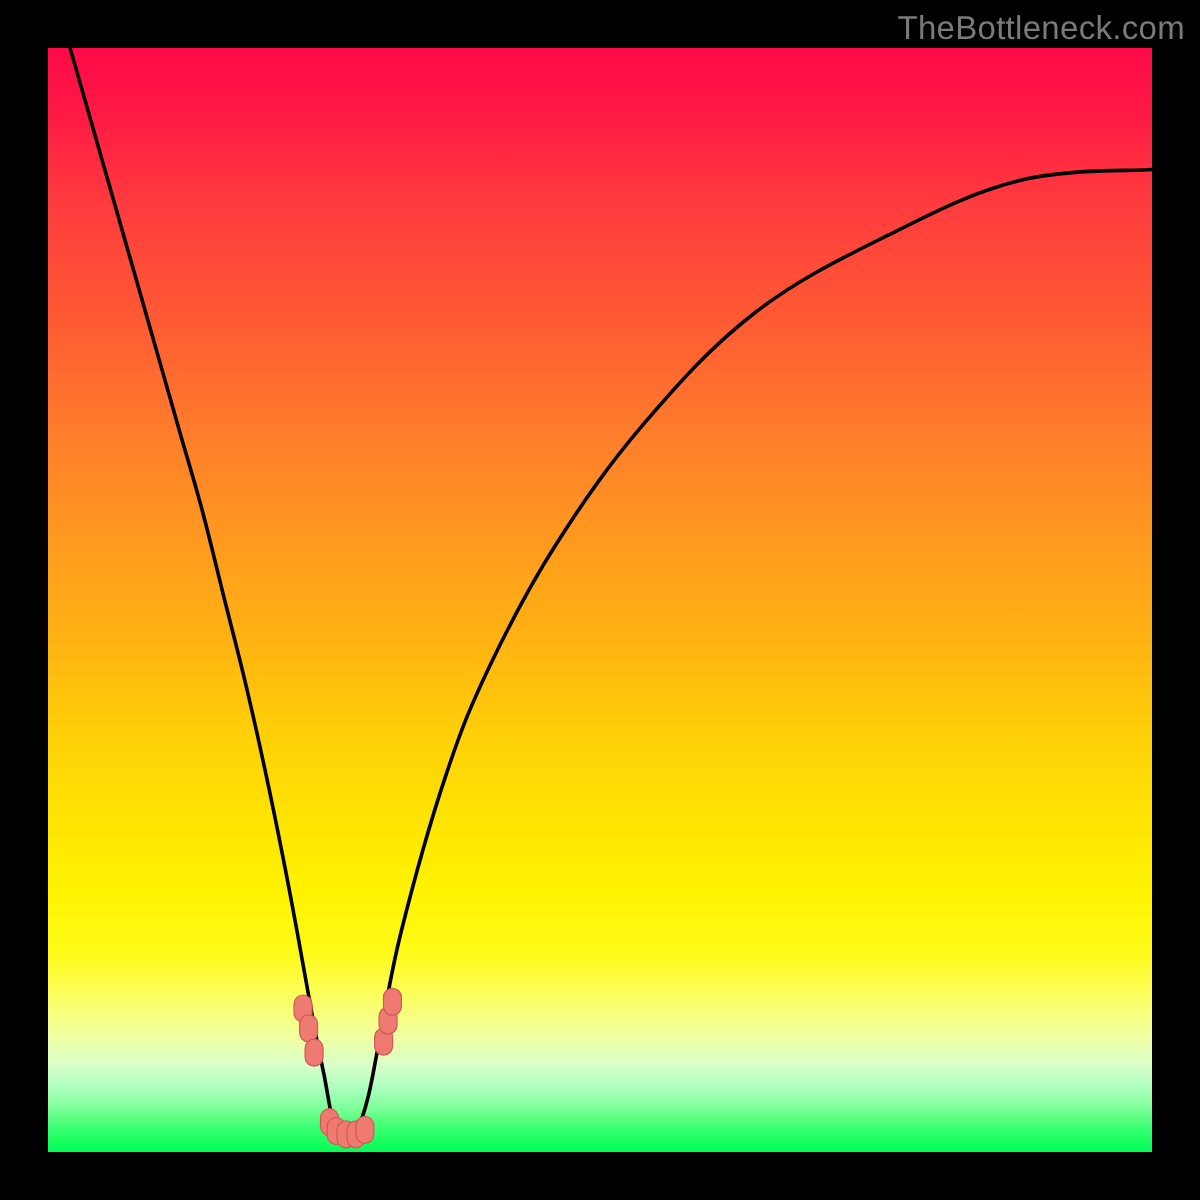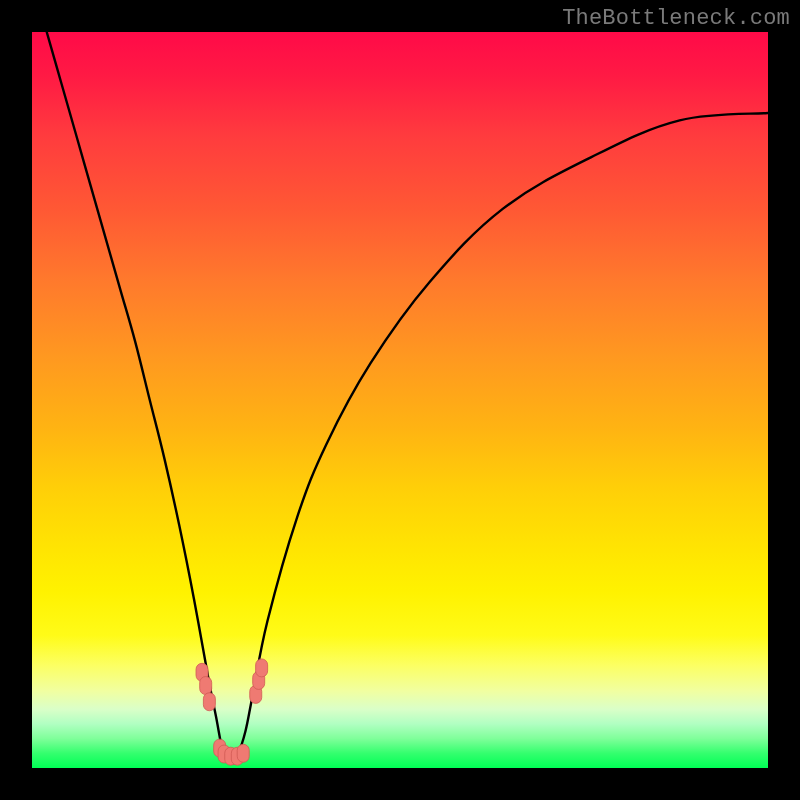--- a/index.html
+++ b/index.html
@@ -9,21 +9,20 @@
     height: 800px;
     overflow: hidden;
     background: #000;
     font-family: Arial, Helvetica, sans-serif;
   }
   .frame {
     position: relative;
     width: 800px;
     height: 800px;
     background: #000;
-    font-family: Liberation Mono, monospace;
   }
   .plot {
     position: absolute;
     left: 32px;
     top: 32px;
     width: 736px;
     height: 736px;
     overflow: hidden;
   }
   .gradient {

